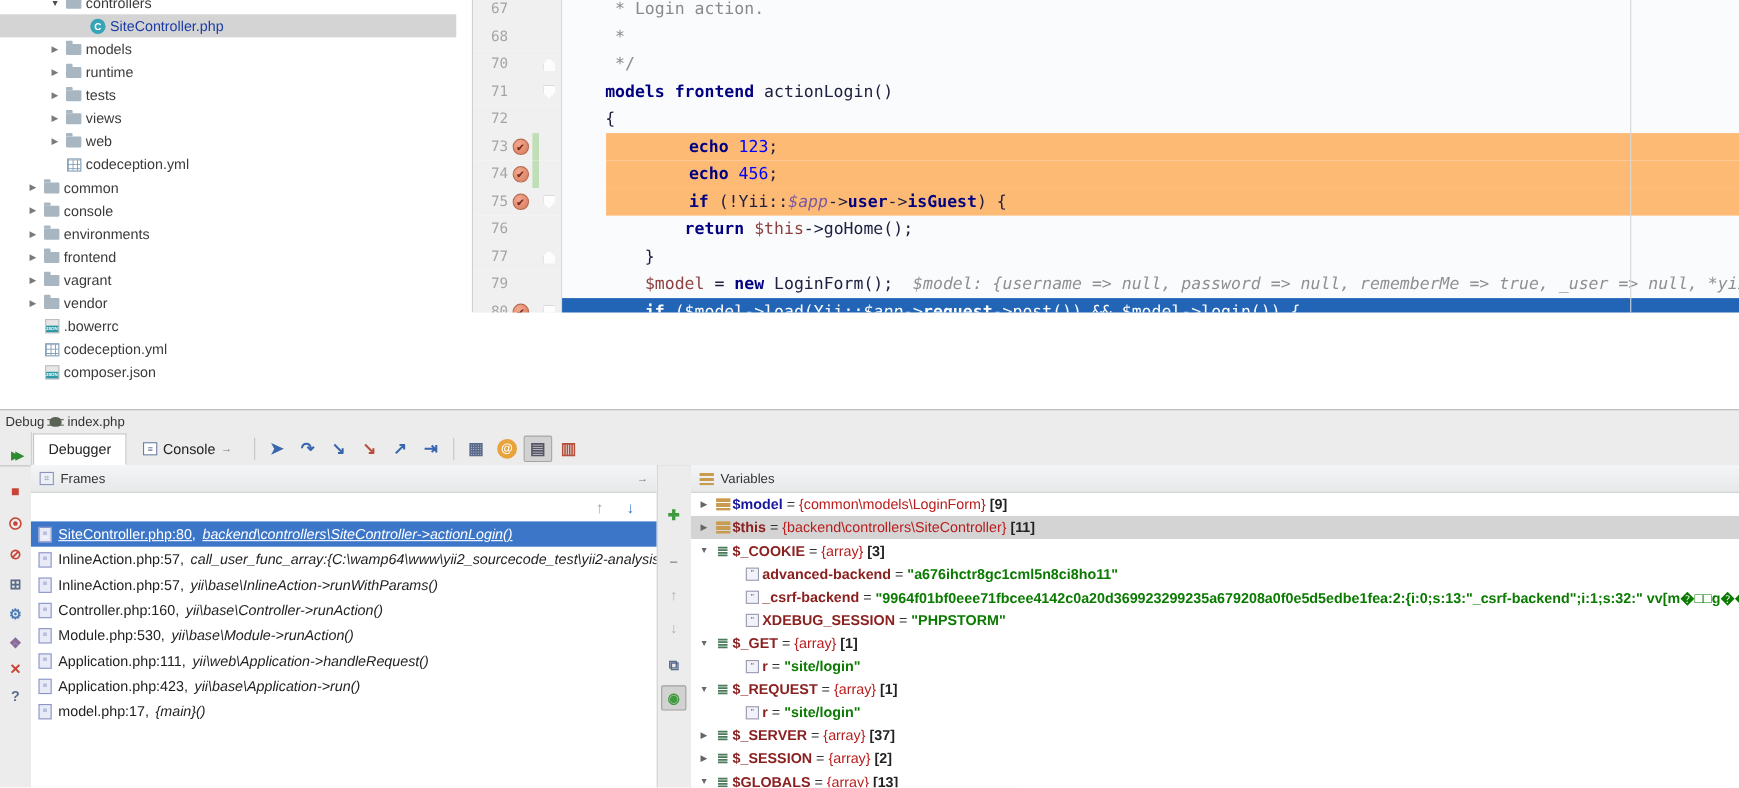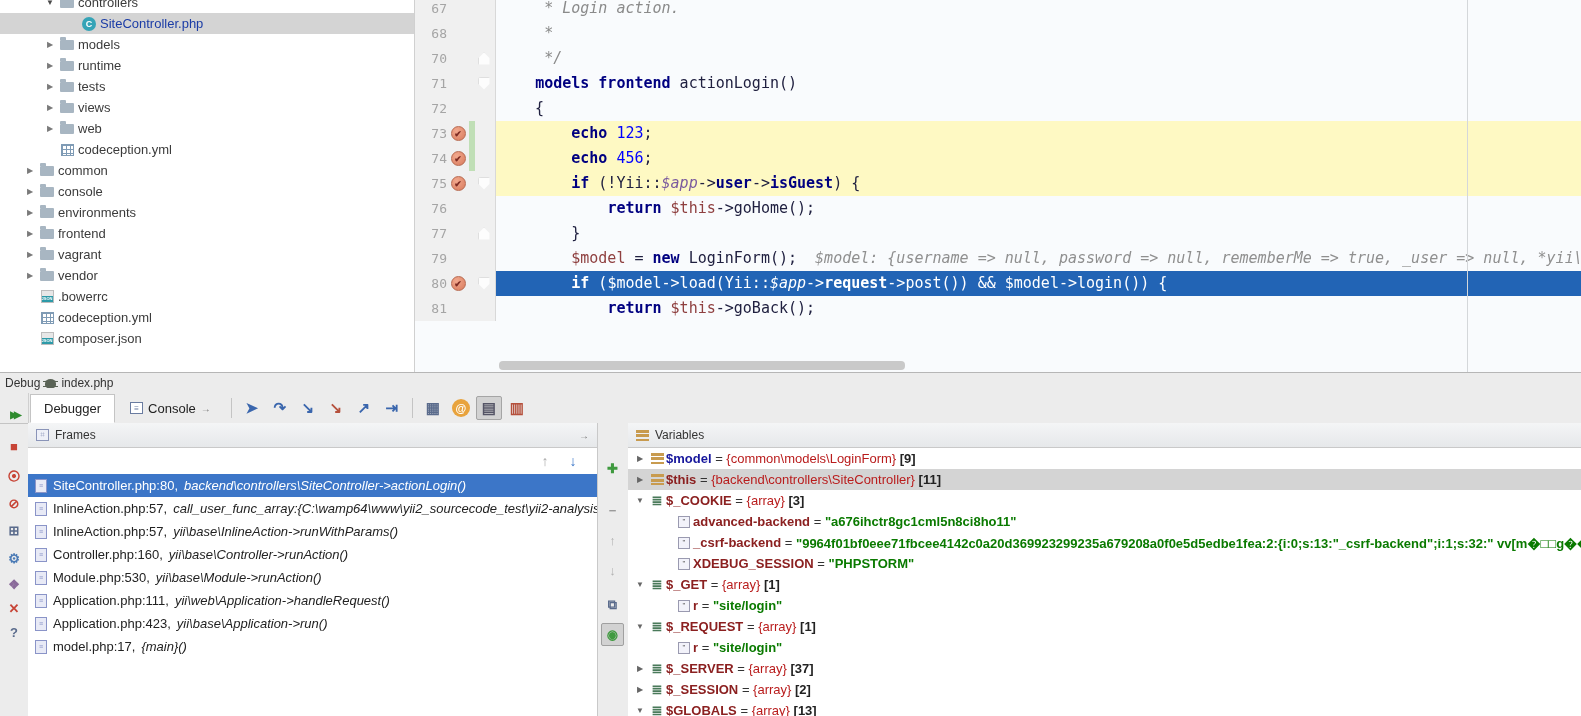--- a/index.html
+++ b/index.html
@@ -21,42 +21,42 @@
   .ic-table{width:13px;height:12px;border:1px solid #7f9bb5;background:
             linear-gradient(#fff,#fff) , #fff;box-sizing:border-box;
             background-image:linear-gradient(#7f9bb5 1px,transparent 1px),linear-gradient(90deg,#7f9bb5 1px,transparent 1px);
             background-size:100% 4px,4px 100%;}
   .ic-json{width:13px;height:13px;position:relative;background:#e7e7e7;border:1px solid #bdbdbd;box-sizing:border-box;}
   .ic-json i{position:absolute;left:0;right:0;bottom:0;height:6px;background:#2d9aa8;color:#fff;font-style:normal;
              font-size:4px;line-height:6px;text-align:center;font-weight:bold;letter-spacing:0;}
   .ic-text{width:12px;height:13px;border:1px solid #b5b5b5;background:
            repeating-linear-gradient(#fff 0 2px,#9a9a9a 2px 3px);box-sizing:border-box;}
   
-  #editor{position:absolute;left:414px;top:0;right:0;height:372px;background:#f9fbfd;border-left:1px solid #d0d0d0;overflow:hidden;}
+  #editor{position:absolute;left:429px;top:0;right:0;height:284px;background:#f9fbfd;border-left:1px solid #d0d0d0;overflow:hidden;}
   #elines{position:relative;top:-4px;}
   .eline{height:25px;display:flex;}
   .gut{width:81px;flex:none;background:#f0f0f0;border-right:1px solid #d8d8d8;display:flex;align-items:center;box-sizing:border-box;}
   .gnum{width:32px;flex:none;text-align:right;color:#a5a5a5;font:13px/25px "DejaVu Sans Mono",monospace;}
   .gbp{width:22px;flex:none;display:flex;align-items:center;justify-content:center;}
   .gch{width:6px;flex:none;align-self:stretch;}
   .gch.on{background:#c0dfb6;}
   .gfold{width:18px;flex:none;display:flex;align-items:center;justify-content:center;}
   .fold{width:11px;height:12px;background:#fdfdfd;filter:drop-shadow(0 0 1px #909090);}
   .fold.down{clip-path:polygon(0 0,100% 0,100% 55%,50% 100%,0 55%);}
   .fold.up{clip-path:polygon(0 45%,50% 0,100% 45%,100% 100%,0 100%);}
   .bpdot{width:15px;height:15px;border-radius:50%;box-sizing:border-box;border:1px solid #b86a50;
          background:radial-gradient(circle at 35% 30%,#f2a98e,#d87a5c);color:#7c2a22;font-size:9px;font-weight:bold;
          display:flex;align-items:center;justify-content:center;}
   .code{flex:1;font:15px/25px "DejaVu Sans Mono",monospace;white-space:pre;overflow:hidden;color:#202040;padding-left:3px;}
   .eline.caret .gut,.eline.caret .gnum{background:#fcf4cf;}
   .eline.caret .code{background:#fcf6d8;}
-  .eline.bp .code{background:#fef9c3;}
+  .eline.bp .code{background:#fdba74;margin-left:40px;}
   .eline.exec .code{background:#2264b5;}
   .eline.exec .code span{color:#fff !important;}
-  .s-cm{color:#8a8a8a;font-style:italic;}
+  .s-cm{color:#8a8a8a;}
   .s-tag{color:#867b2f;font-style:italic;text-decoration:underline;font-weight:bold;}
   .s-kw{color:#000080;font-weight:bold;}
   .s-num{color:#0000ff;}
   .s-var{color:#8f4040;}
   .s-sv{color:#7a5a9e;font-style:italic;}
   .s-pr{color:#000080;font-weight:bold;}
   .s-pl{color:#202040;}
   .s-hint{color:#8f8f8f;font-style:italic;}
   .s-cursor{display:inline-block;width:2px;height:17px;background:#1a1a1a;vertical-align:middle;margin-left:1px;}
   #margin-line{position:absolute;left:1052px;top:0;height:372px;width:1px;background:#d4d7da;z-index:5;pointer-events:none;}
@@ -91,21 +91,21 @@
          display:flex;align-items:center;gap:6px;padding:0 8px;font-size:12px;color:#333;box-sizing:border-box;}
   .phead .sp{flex:1;}
   .ic-panel{width:13px;height:12px;border:1px solid #8a94b8;background:#eef0f8;box-sizing:border-box;
             display:flex;align-items:center;justify-content:center;font-size:8px;color:#8a94b8;}
   .ic-bars{width:13px;height:11px;background:repeating-linear-gradient(#c89b4f 0 3px,transparent 3px 4.5px);}
   #frames-toolbar{height:26px;display:flex;align-items:center;justify-content:flex-end;padding-right:14px;gap:8px;}
   #frames-toolbar .tbi{width:20px;height:20px;font-size:14px;}
   .frow{display:flex;align-items:center;gap:6px;height:23px;padding-left:7px;white-space:nowrap;overflow:hidden;
         font-size:13px;color:#222;}
   .frow .desc{font-style:italic;}
-  .frow.sel{background:#3c76c8;color:#fff;}
+  .frow.sel{background:#3c76c8;color:#fff;text-decoration:underline;}
   .ic-frame{width:12px;height:14px;flex:none;border:1px solid #8a94c8;background:#e8eaf6;box-sizing:border-box;
             display:flex;align-items:center;justify-content:center;font-size:7px;color:#8a94c8;}
   
   #vars{position:absolute;left:628px;top:50px;right:0;bottom:0;background:#fff;overflow:hidden;}
   .vrow{display:flex;align-items:center;height:21px;white-space:pre;overflow:hidden;font-size:13px;color:#222;}
   .vrow.sel{background:#d4d4d4;}
   .varr{width:16px;flex:none;text-align:center;font-size:8px;color:#666;}
   .vicn{width:18px;flex:none;display:flex;align-items:center;justify-content:center;}
   .ic-arr{font-size:13px;font-weight:bold;color:#4a7a5a;line-height:11px;}
   .ic-str{width:12px;height:12px;border:1px solid #9a9ab0;background:#f2f2fa;box-sizing:border-box;

